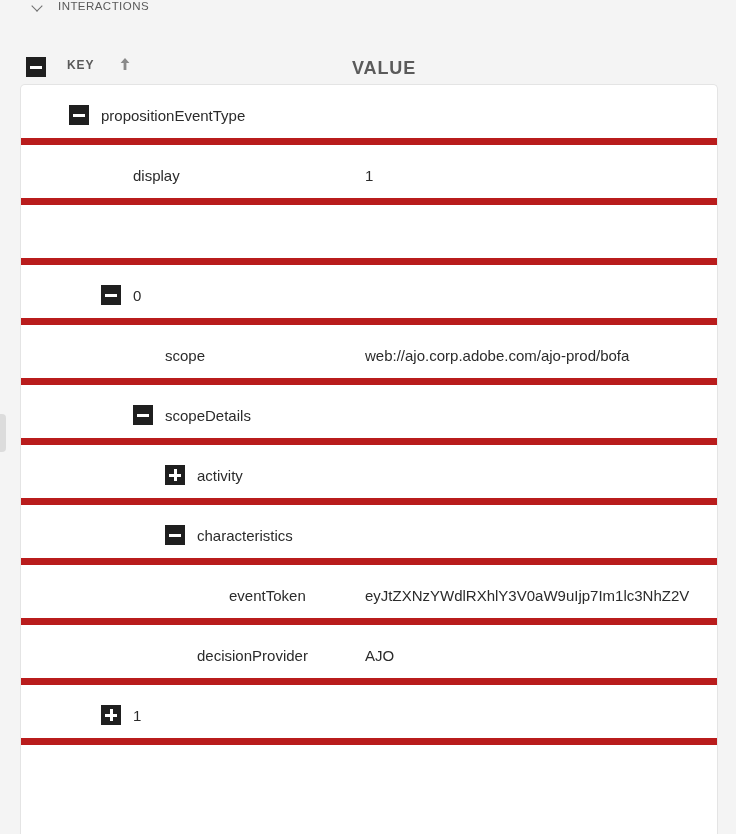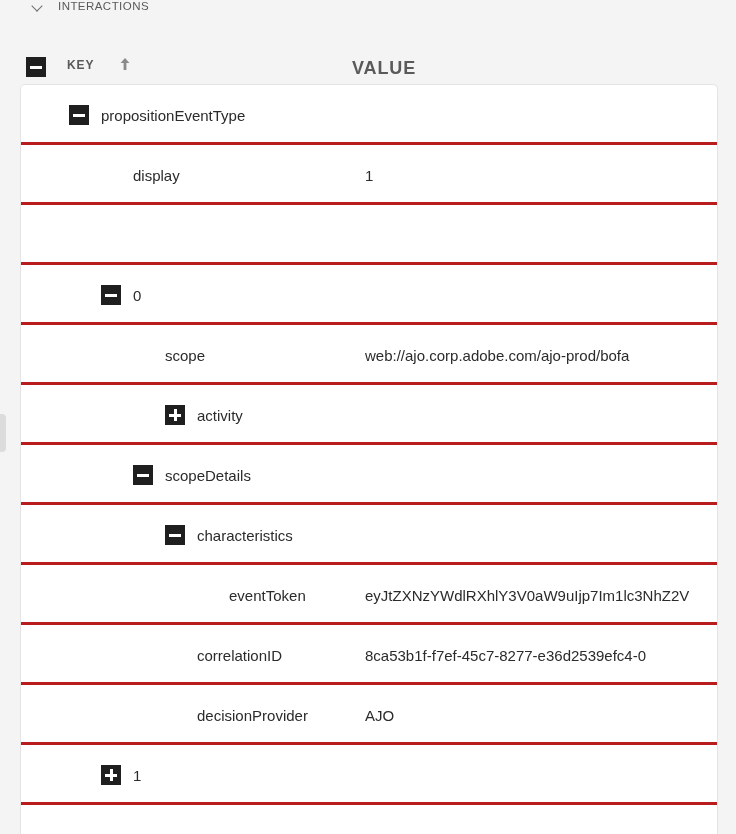--- a/index.html
+++ b/index.html
@@ -117,21 +117,21 @@
     background: #ffffff;
     border: 1px solid #e4e4e4;
     border-bottom: none;
     border-radius: 5px 5px 0 0;
     box-sizing: border-box;
     overflow: hidden;
   }
   .trow {
     position: relative;
     height: 60px;
-    border-bottom: 3px solid #b91c1c;
+    border-bottom: 7px solid #b91c1c;
     box-sizing: border-box;
   }
   .trow:first-child { border-top: none; }
   .cell-key {
     position: absolute;
     top: 0;
     height: 60px;
     display: flex;
     align-items: center;
     left: 0;
@@ -234,57 +234,51 @@
         </div>
         <div class="cell-value"></div>
       </div>
       <div class="trow">
         <div class="cell-key" style="left: 144px; justify-content: center;">
           <span class="key-text">scope</span>
         </div>
         <div class="cell-value">web://ajo.corp.adobe.com/ajo-prod/bofa</div>
       </div>
       <div class="trow">
+        <div class="cell-key" style="left: 112px;">
+          <span class="toggle-box"></span>
+          <span class="toggle-gap"></span>
+          <span class="key-text">scopeDetails</span>
+        </div>
+        <div class="cell-value"></div>
+      </div>
+      <div class="trow">
         <div class="cell-key" style="left: 144px;">
           <span class="toggle-box plus"></span>
           <span class="toggle-gap"></span>
           <span class="key-text">activity</span>
         </div>
         <div class="cell-value"></div>
       </div>
       <div class="trow">
-        <div class="cell-key" style="left: 112px;">
-          <span class="toggle-box"></span>
-          <span class="toggle-gap"></span>
-          <span class="key-text">scopeDetails</span>
-        </div>
-        <div class="cell-value"></div>
-      </div>
-      <div class="trow">
         <div class="cell-key" style="left: 144px; text-align: center;">
           <span class="toggle-box"></span>
           <span class="toggle-gap"></span>
           <span class="key-text">characteristics</span>
         </div>
         <div class="cell-value"></div>
       </div>
       <div class="trow">
         <div class="cell-key" style="left: 208px;">
           <span class="key-text">eventToken</span>
         </div>
         <div class="cell-value">eyJtZXNzYWdlRXhlY3V0aW9uIjp7Im1lc3NhZ2V</div>
       </div>
       <div class="trow">
         <div class="cell-key" style="left: 176px;">
-          <span class="key-text">correlationID</span>
-        </div>
-        <div class="cell-value">8ca53b1f-f7ef-45c7-8277-e36d2539efc4-0</div>
-      </div>
-      <div class="trow">
-        <div class="cell-key" style="left: 176px;">
           <span class="key-text">decisionProvider</span>
         </div>
         <div class="cell-value">AJO</div>
       </div>
       <div class="trow">
         <div class="cell-key" style="left: 80px;">
           <span class="toggle-box plus"></span>
           <span class="toggle-gap"></span>
           <span class="key-text">1</span>
         </div>

